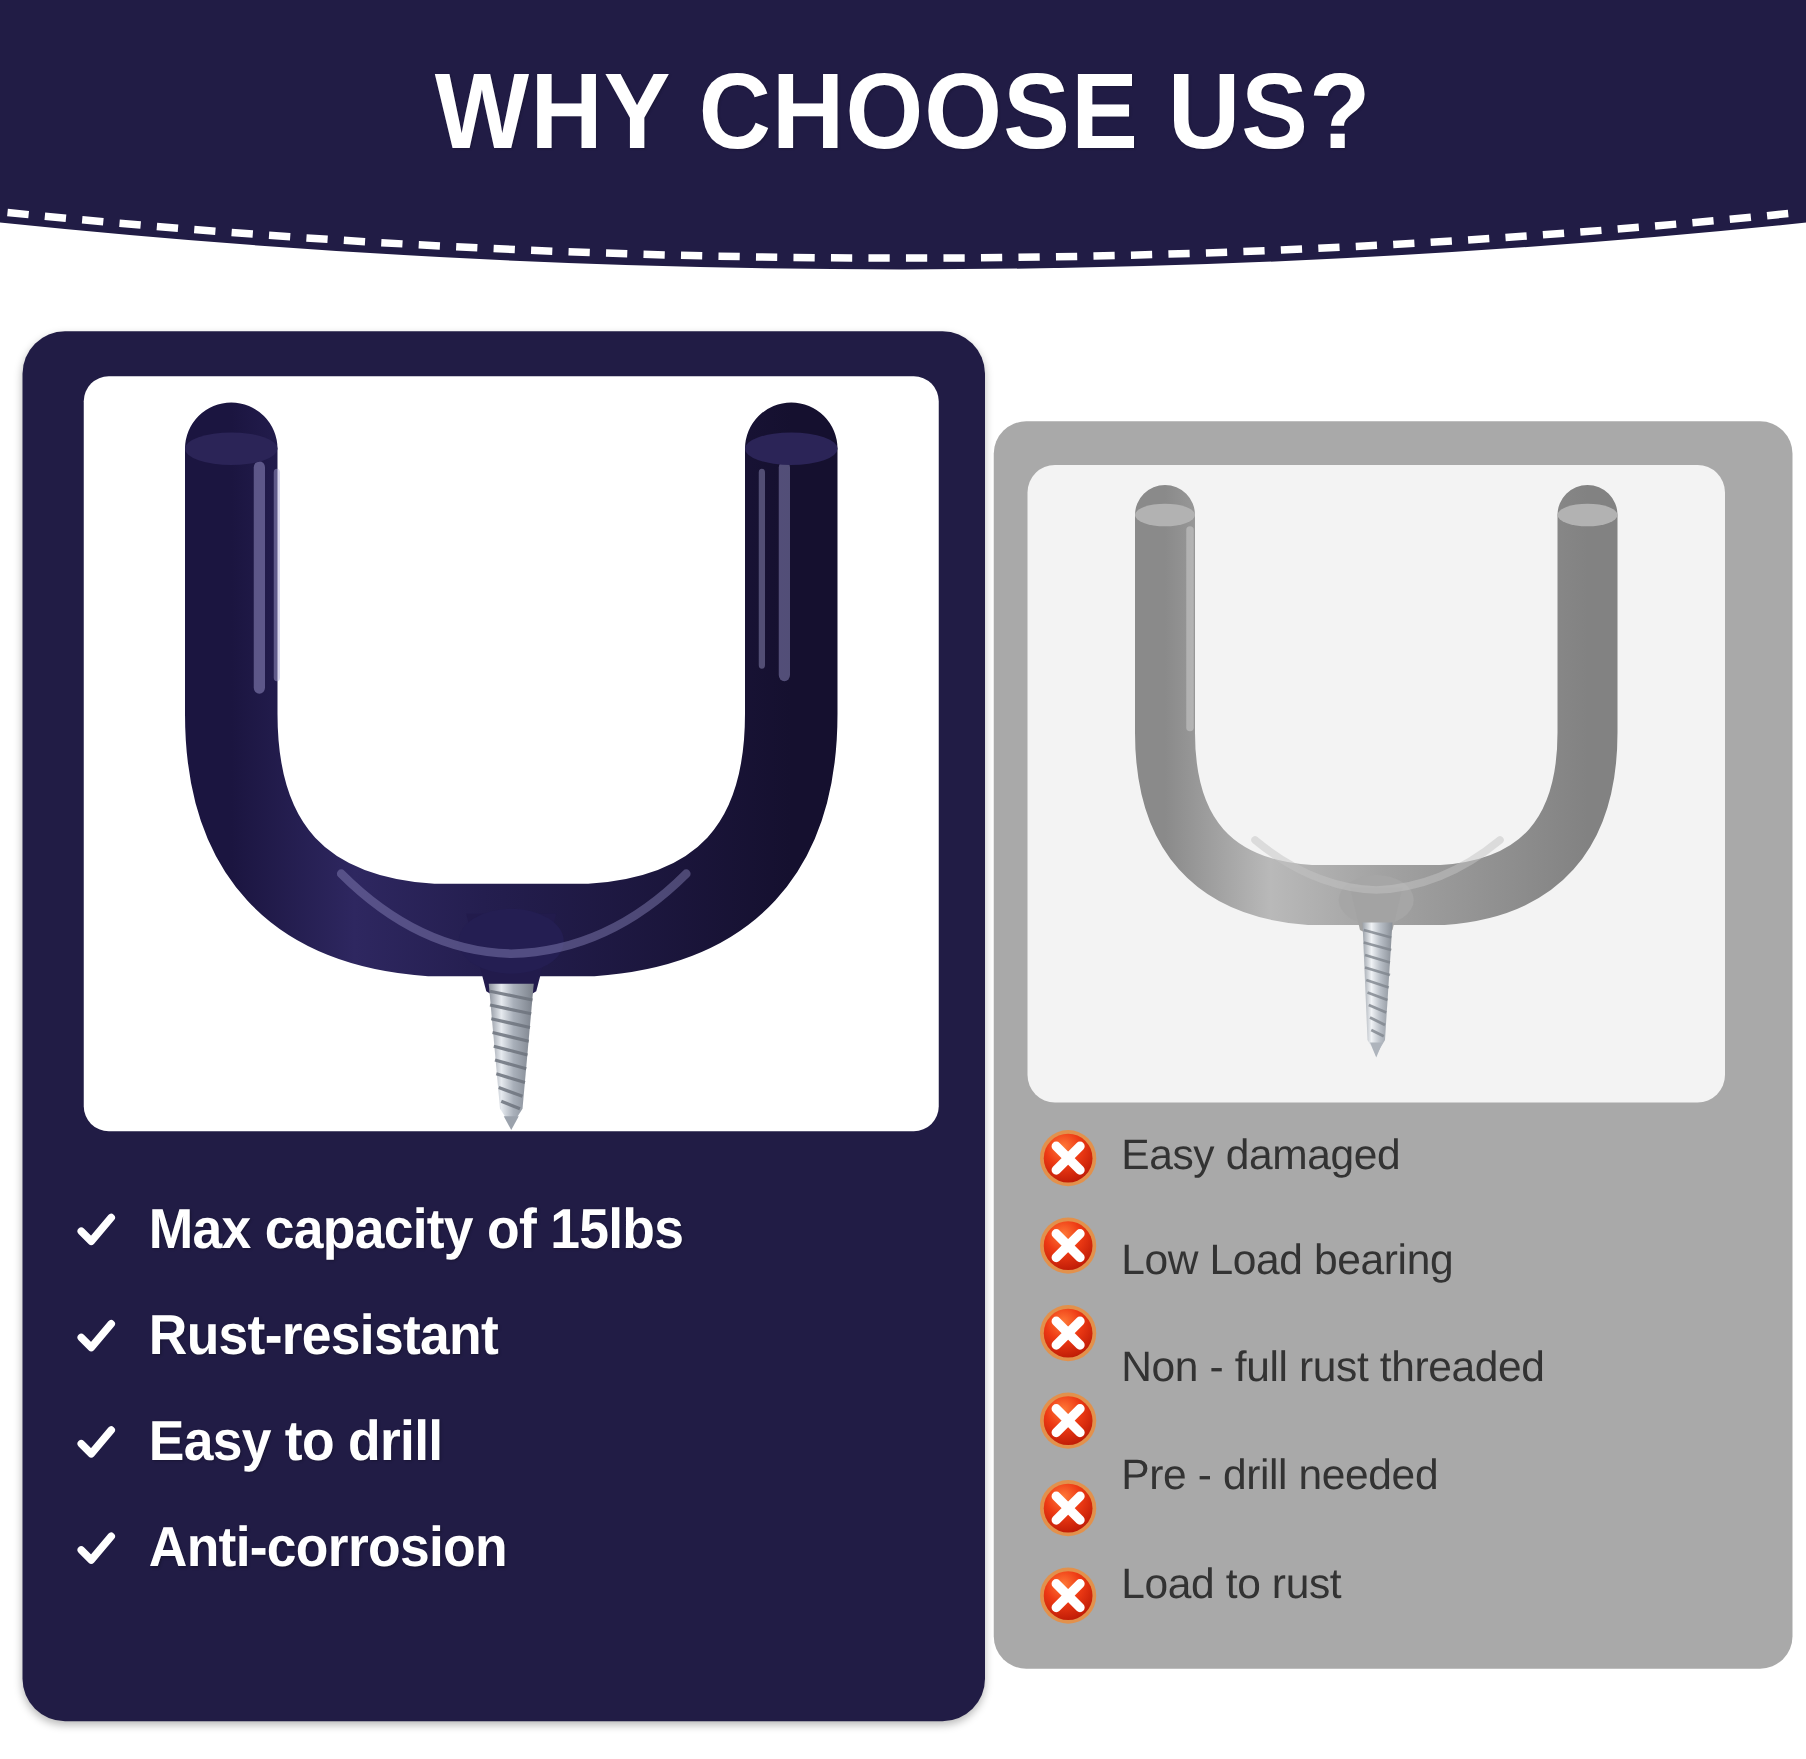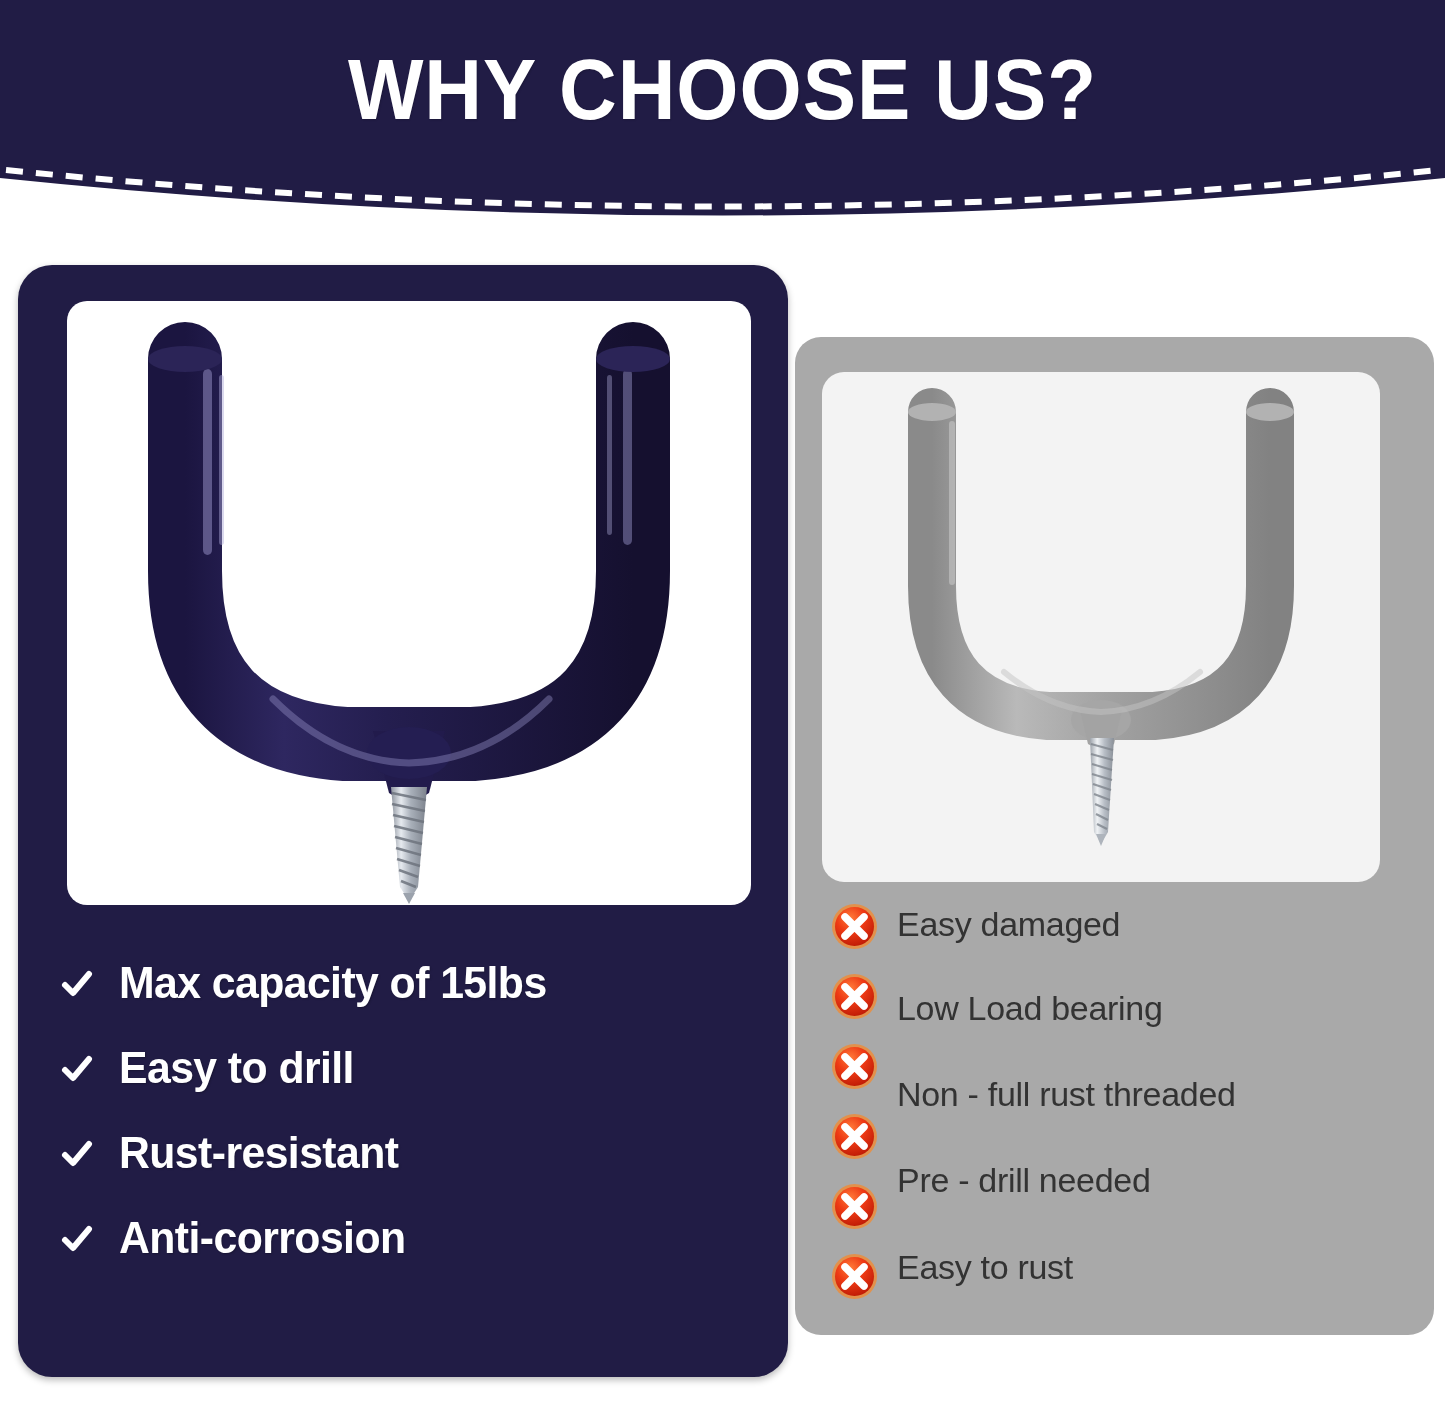--- a/index.html
+++ b/index.html
@@ -186,31 +186,31 @@
     <span class="label">Max capacity of 15lbs</span>
   </div>
 
   <div class="row-good">
     <span class="ico-check">
       <svg width="44" height="44" viewBox="0 0 44 44">
         <circle cx="22" cy="22" r="20" fill="url(#gGreen1)"></circle>
         <path d="M10,24 L18,32 L34,13" fill="none" stroke="#ffffff" stroke-width="6" stroke-linecap="round" stroke-linejoin="round"></path>
       </svg>
     </span>
-    <span class="label">Easy to drill</span>
+    <span class="label">Rust-resistant</span>
   </div>
 
   <div class="row-good">
     <span class="ico-check">
       <svg width="44" height="44" viewBox="0 0 44 44">
         <circle cx="22" cy="22" r="20" fill="url(#gGreen1)"></circle>
         <path d="M10,24 L18,32 L34,13" fill="none" stroke="#ffffff" stroke-width="6" stroke-linecap="round" stroke-linejoin="round"></path>
       </svg>
     </span>
-    <span class="label">Rust-resistant</span>
+    <span class="label">Easy to drill</span>
   </div>
 
   <div class="row-good">
     <span class="ico-check">
       <svg width="44" height="44" viewBox="0 0 44 44">
         <circle cx="22" cy="22" r="20" fill="url(#gGreen1)"></circle>
         <path d="M10,24 L18,32 L34,13" fill="none" stroke="#ffffff" stroke-width="6" stroke-linecap="round" stroke-linejoin="round"></path>
       </svg>
     </span>
     <span class="label">Anti-corrosion</span>
@@ -312,14 +312,14 @@
       <path d="M14,14 L33,33 M33,14 L14,33" stroke="#ffffff" stroke-width="7.5" stroke-linecap="round"></path>
     </svg>
   </span>
 </div>
 
 <div class="list-bad-labels">
   <span class="label-bad" style="top:4px">Easy damaged</span>
   <span class="label-bad" style="top:88px">Low Load bearing</span>
   <span class="label-bad" style="top:174px">Non - full rust threaded</span>
   <span class="label-bad" style="top:260px">Pre - drill needed</span>
-  <span class="label-bad" style="top:347px">Easy to rust</span>
+  <span class="label-bad" style="top:347px">Load to rust</span>
 </div>
 
 </body></html>

